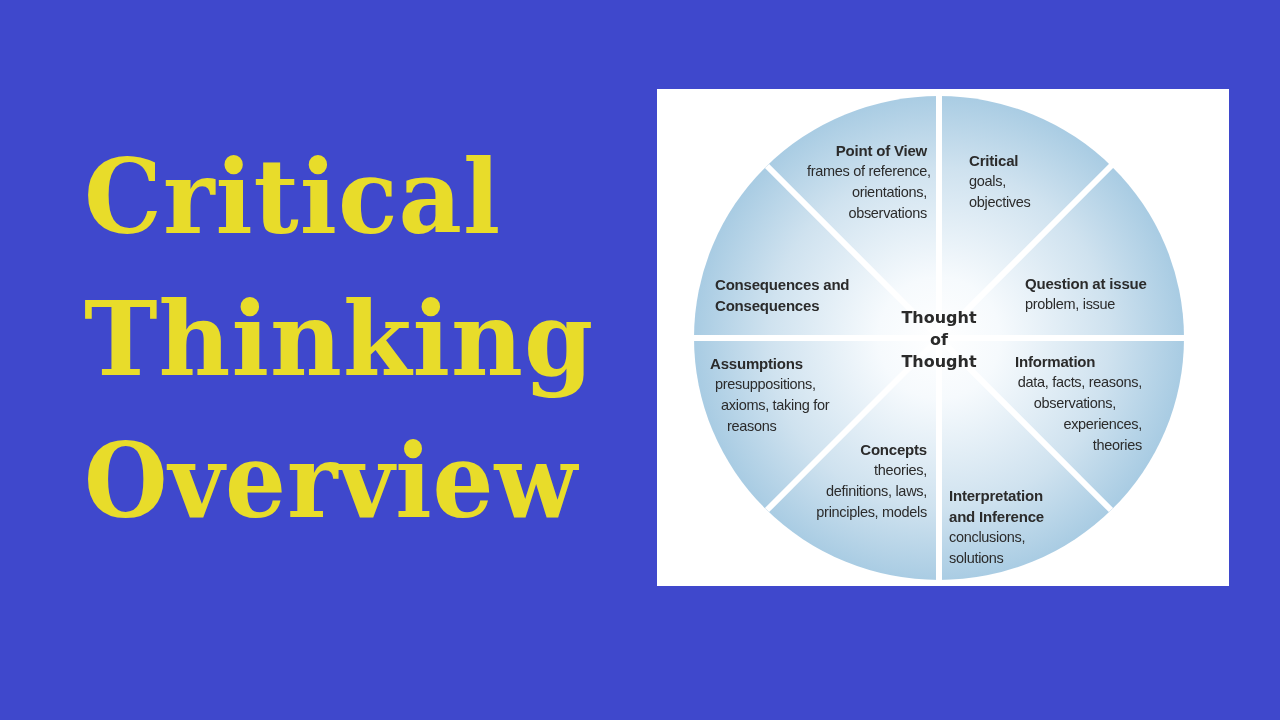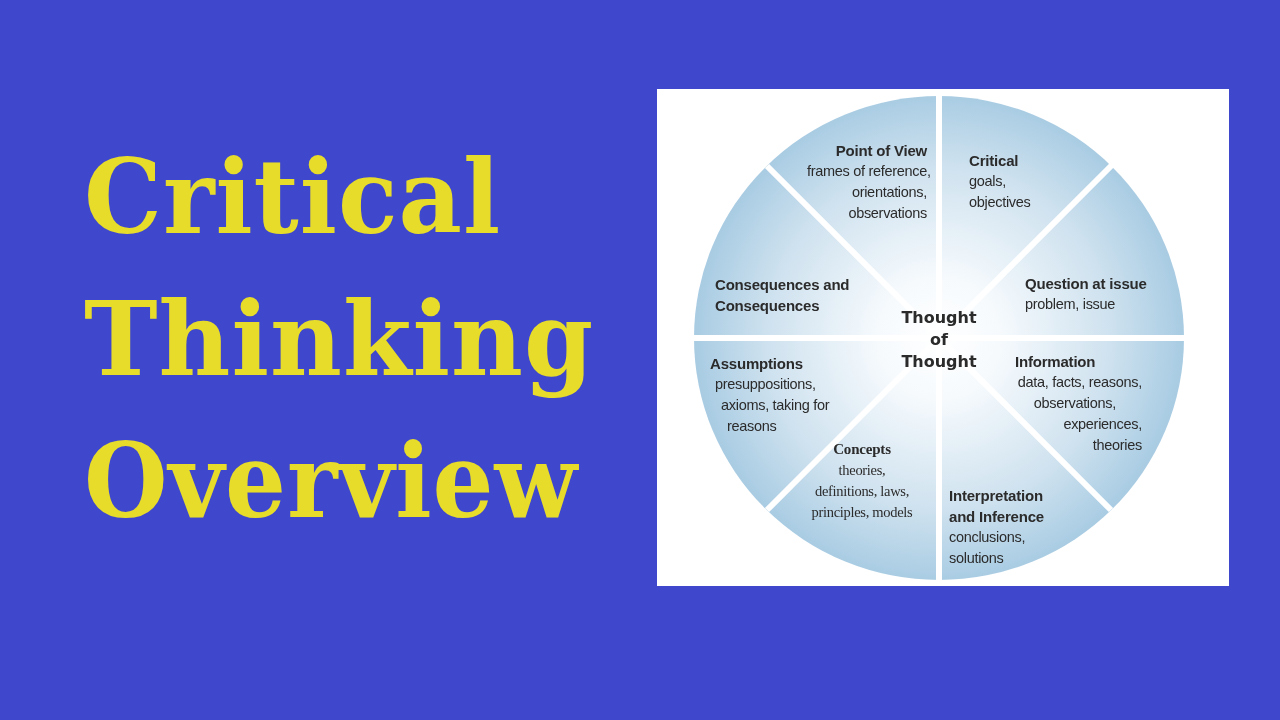--- a/index.html
+++ b/index.html
@@ -57,21 +57,21 @@
       display: block;
       font-weight: bold;
       font-size: 15px;
       letter-spacing: -0.2px;
     }
     .label .sub {
       display: block;
       letter-spacing: -0.3px;
     }
     .right { text-align: right; }
-    .center { text-align: center; font-family: Liberation Serif, serif; }
+    .center { text-align: right; }
     .left { text-align: left; }
     .core {
       position: absolute;
       left: 222px;
       top: 218px;
       width: 120px;
       text-align: center;
       font-family: "DejaVu Sans", sans-serif;
       font-weight: bold;
       font-size: 16px;

